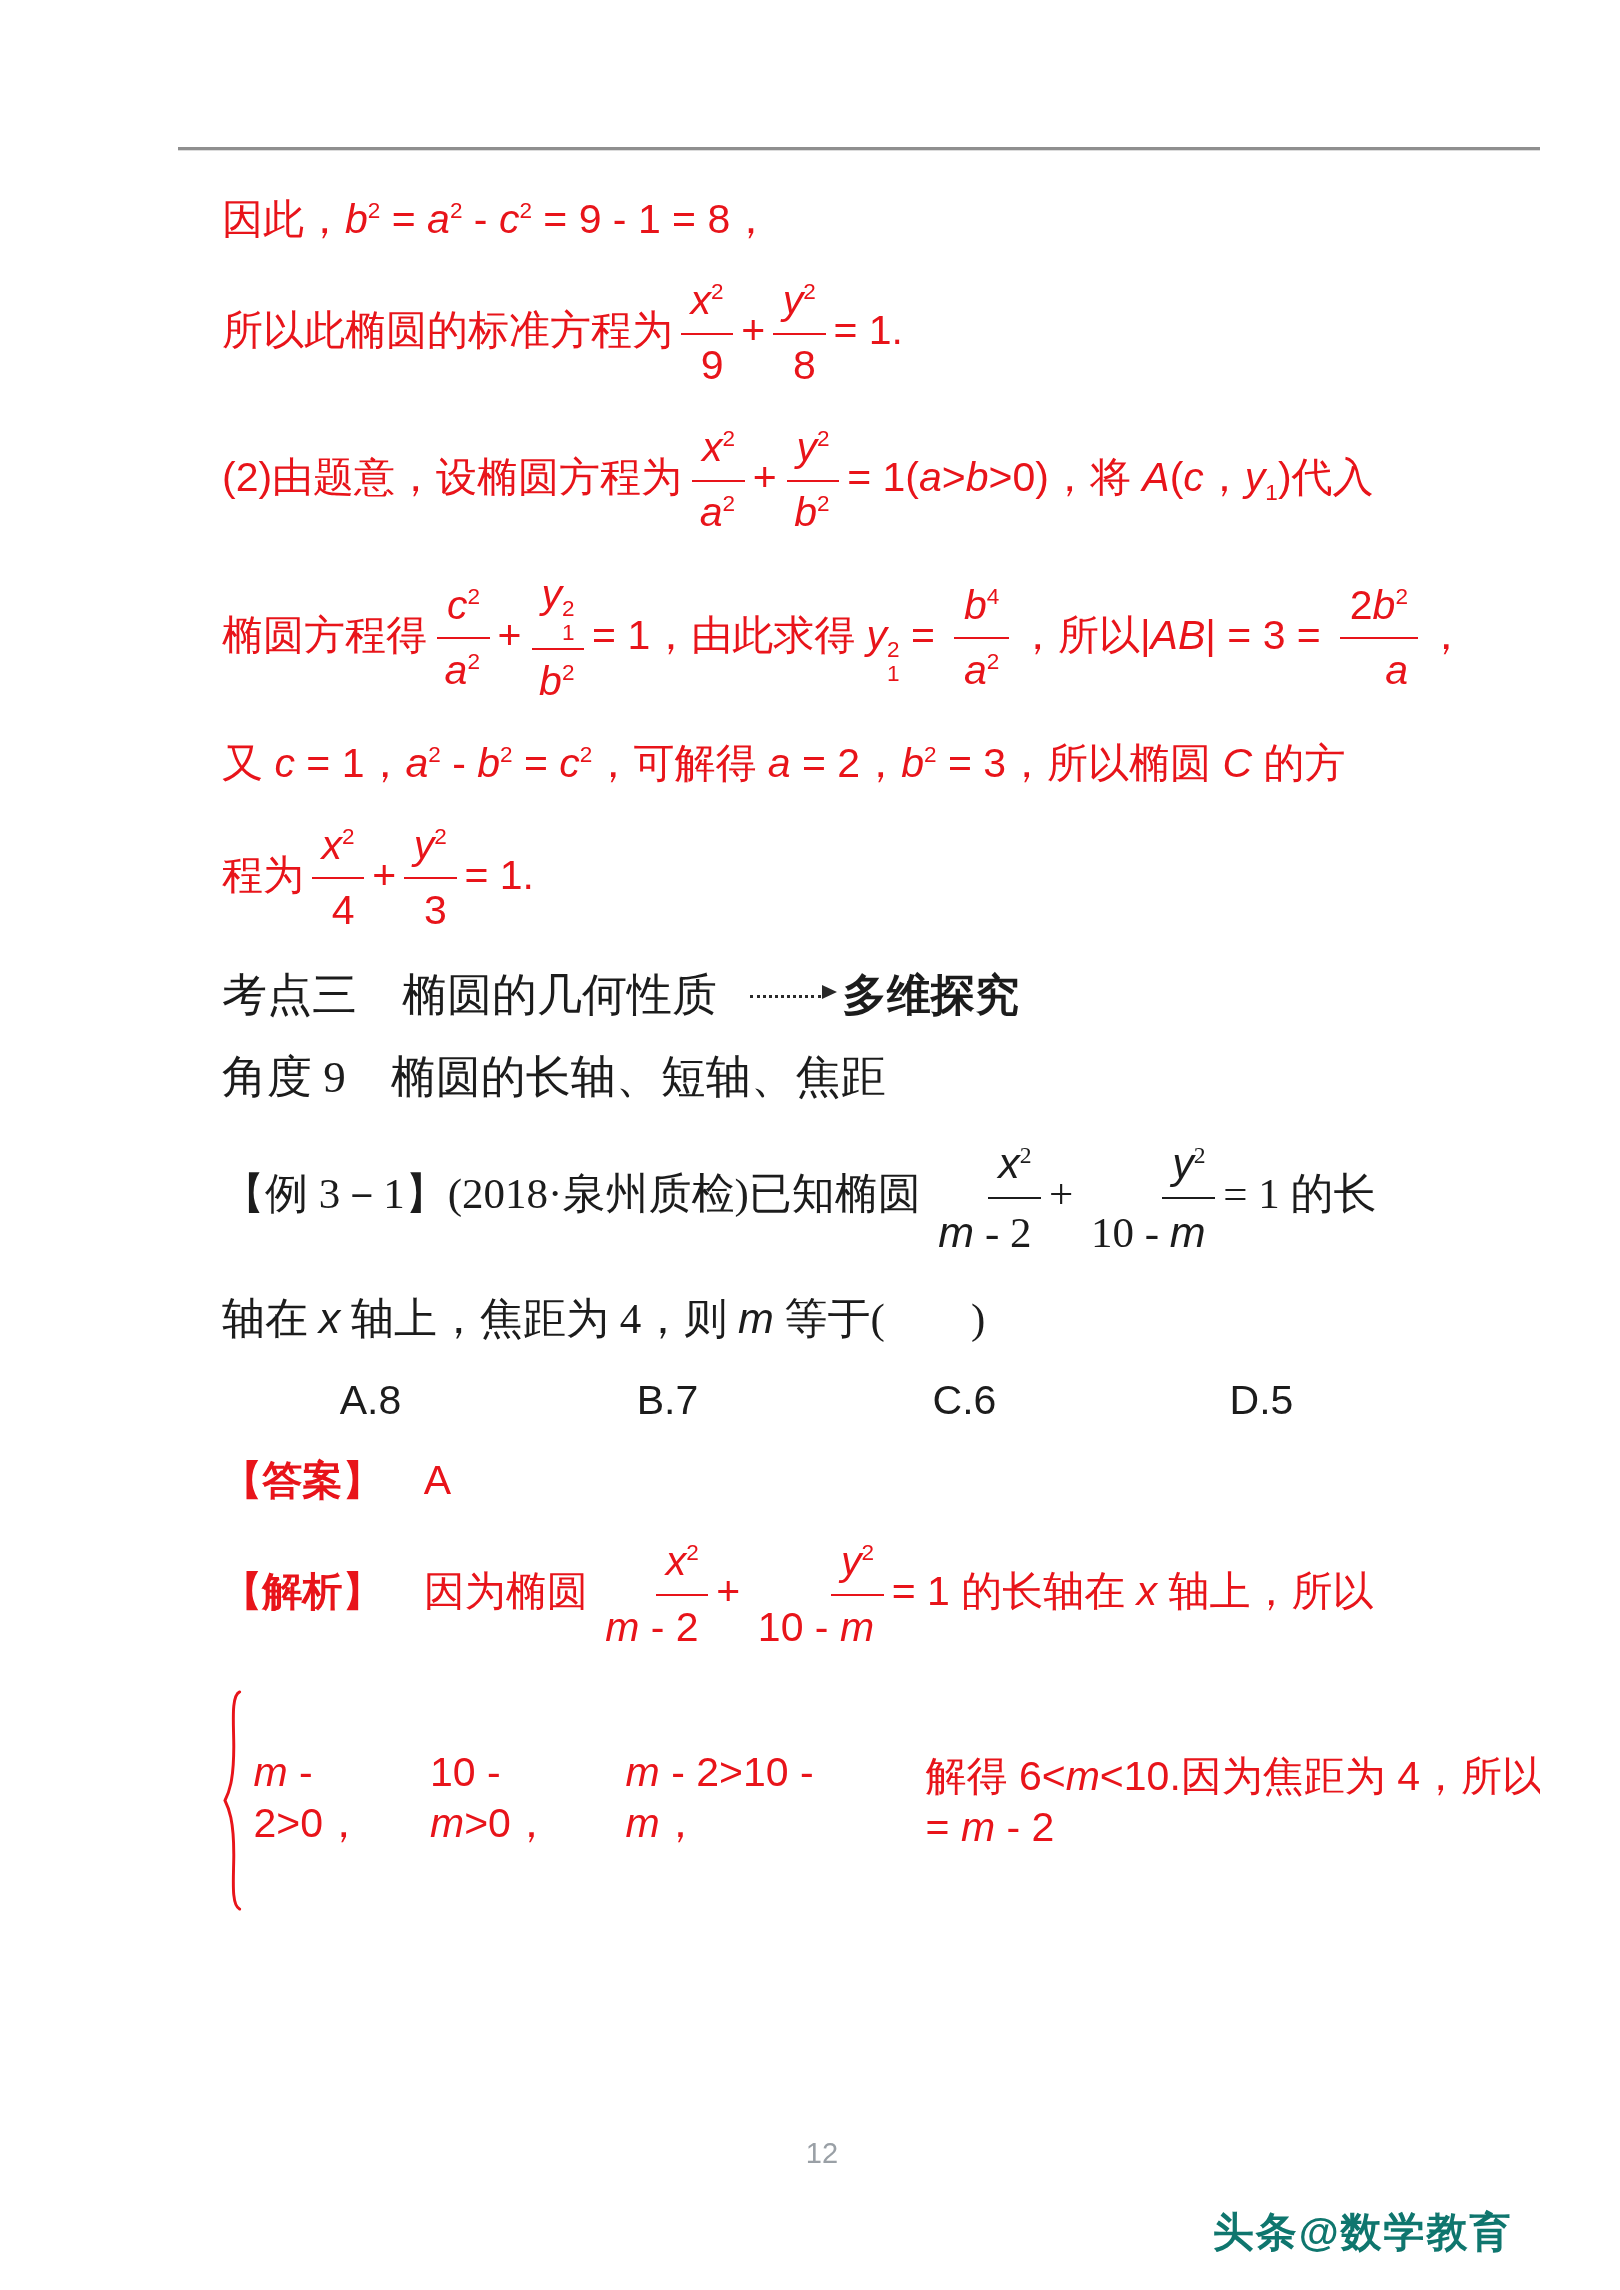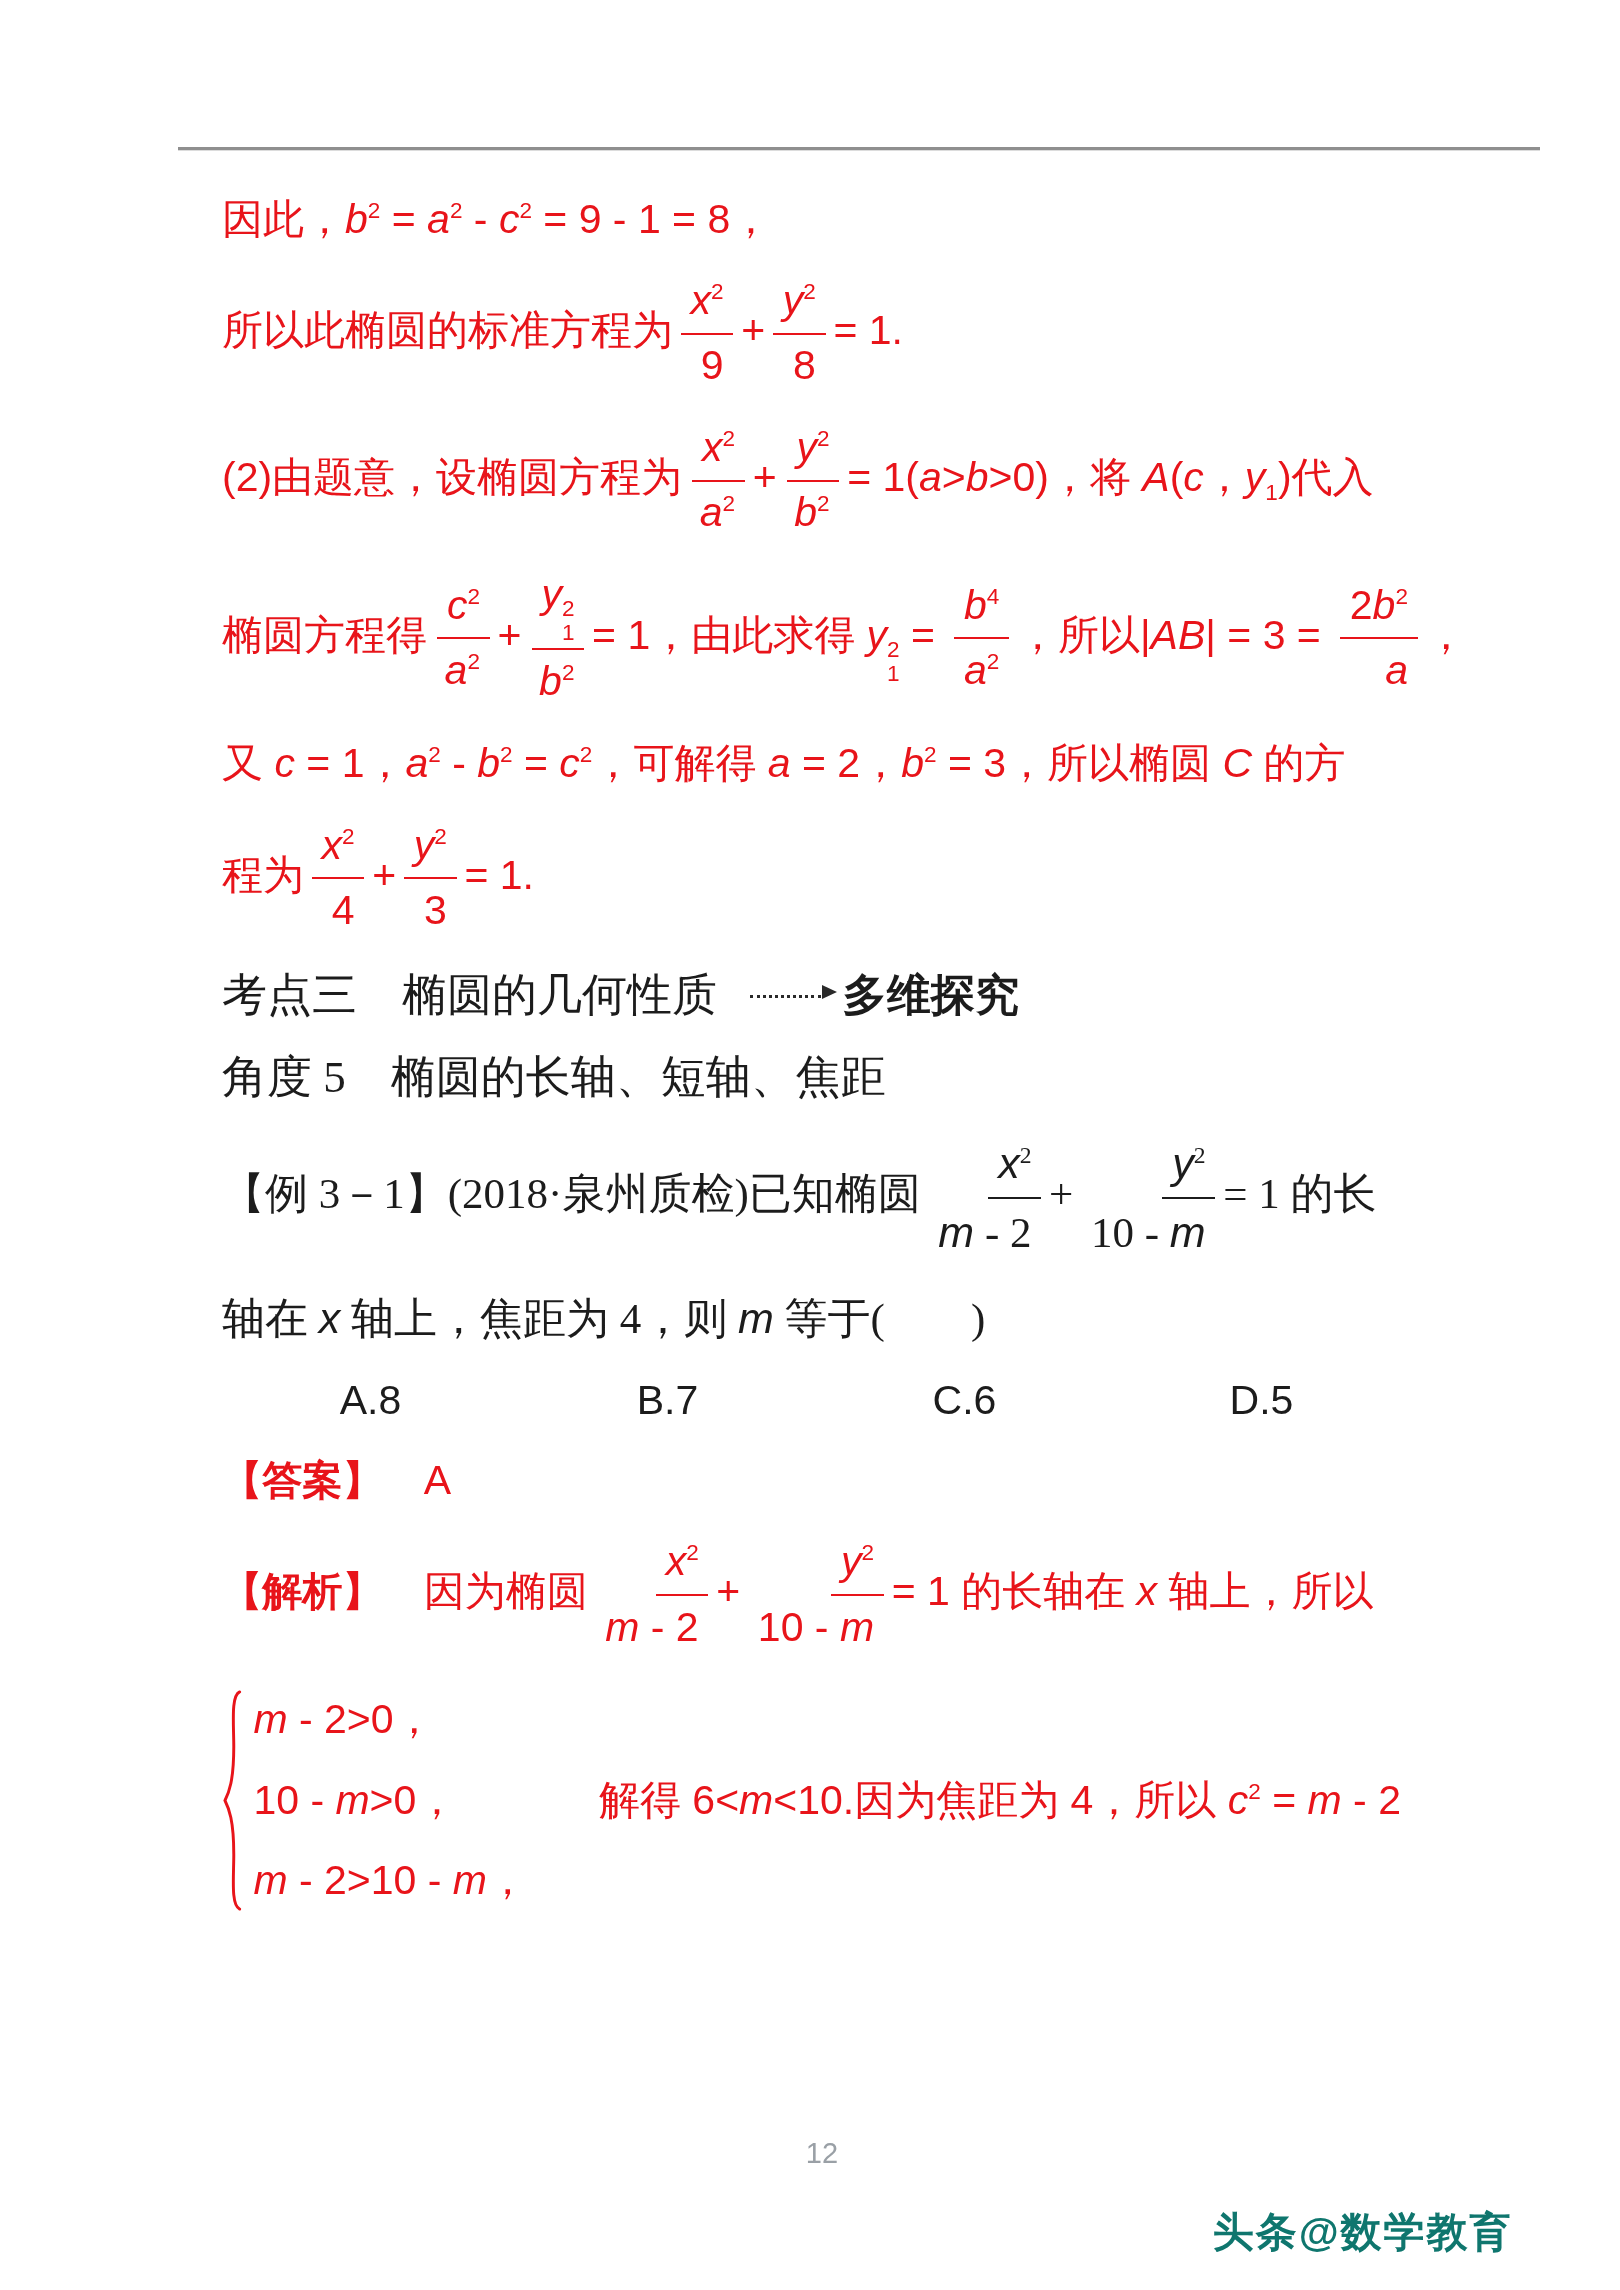--- a/index.html
+++ b/index.html
@@ -37,21 +37,21 @@
   .dotted-arrow { display:inline-block; position:relative; width:71px; height:4.9px;
     border-bottom:3.9px dotted #2a2a2a; vertical-align:middle; margin:0 21.6px 9.8px 33px; }
   .dotted-arrow::after { content:""; position:absolute; right:-15.7px; top:-5.9px;
     border-left:15.7px solid #2a2a2a; border-top:7.8px solid transparent; border-bottom:7.8px solid transparent; }
 
   .options { display:flex; margin:29px 0; font-size:41px; color:var(--ink);text-align:center; }
   .options .opt { width:297px; }
 
   .system { display:flex; align-items:center; color:var(--red); font-size:41px; margin:33px 0 27.4px; }
   .system .brace { display:inline-flex; margin-right:9.8px; }
-  .sys-rows { display:flex; flex-direction:column; gap:25.5px; }
+  .sys-rows { display:flex; flex-direction:row; gap:25.5px; }
   .sys-after { margin-left:71px; }
 
   .page-num { position:absolute; left:12px; width:100%; top:2137px; text-align:center;
     color:#9aa0a6; font-size:29px; }
   .watermark { position:absolute; right:27.4px; bottom:31px; color:#0f766e;
     font-size:41px; font-weight:bold; letter-spacing:2px;
     text-shadow:2px 2px 0 #ffffff; }
 </style>
 </head>
 <body>
@@ -95,21 +95,21 @@
         </span><span class="trun">，</span></div>
       <div class="p red"><span class="trun">又 </span><span class="mvar">c</span><span class="trun"> = 1，</span><span class="mvar">a</span><sup class="msup">2</sup><span class="trun"> - </span><span class="mvar">b</span><sup class="msup">2</sup><span class="trun"> = </span><span class="mvar">c</span><sup class="msup">2</sup><span class="trun">，可解得 </span><span class="mvar">a</span><span class="trun"> = 2，</span><span class="mvar">b</span><sup class="msup">2</sup><span class="trun"> = 3，所以椭圆 </span><span class="mvar">C</span><span class="trun"> 的方</span></div>
       <div class="p red"><span class="trun">程为</span><span class="frac">
           <span class="num"><span class="mvar">x</span><sup class="msup">2</sup></span>
           <span class="den"><span class="trun">4</span></span>
         </span><span class="trun">+</span><span class="frac">
           <span class="num"><span class="mvar">y</span><sup class="msup">2</sup></span>
           <span class="den"><span class="trun">3</span></span>
         </span><span class="trun">= 1.</span></div>
       <div class="p black-serif"><span class="trun">考点三　椭圆的几何性质</span><span class="dotted-arrow"></span><span class="btext">多维探究</span></div>
-      <div class="p black-serif"><span class="trun">角度 5　椭圆的长轴、短轴、焦距</span></div>
+      <div class="p black-serif"><span class="trun">角度 9　椭圆的长轴、短轴、焦距</span></div>
       <div class="p black"><span class="trun">【例 3－1】(2018·泉州质检)已知椭圆</span><span class="frac">
           <span class="num"><span class="mvar">x</span><sup class="msup">2</sup></span>
           <span class="den"><span class="mvar">m</span><span class="trun"> - 2</span></span>
         </span><span class="trun">+</span><span class="frac">
           <span class="num"><span class="mvar">y</span><sup class="msup">2</sup></span>
           <span class="den"><span class="trun">10 - </span><span class="mvar">m</span></span>
         </span><span class="trun">= 1 的长</span></div>
       <div class="p black"><span class="trun">轴在 </span><span class="mvar">x</span><span class="trun"> 轴上，焦距为 4，则 </span><span class="mvar">m</span><span class="trun"> 等于(　　)</span></div>
       <div class="options">
         <span class="opt">A.8</span>

